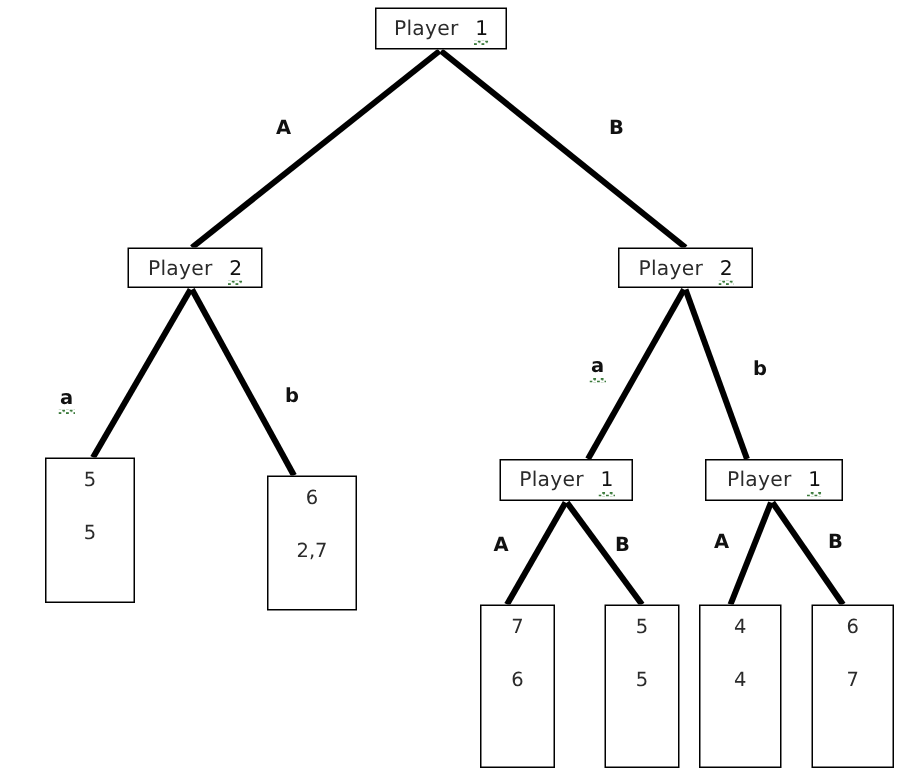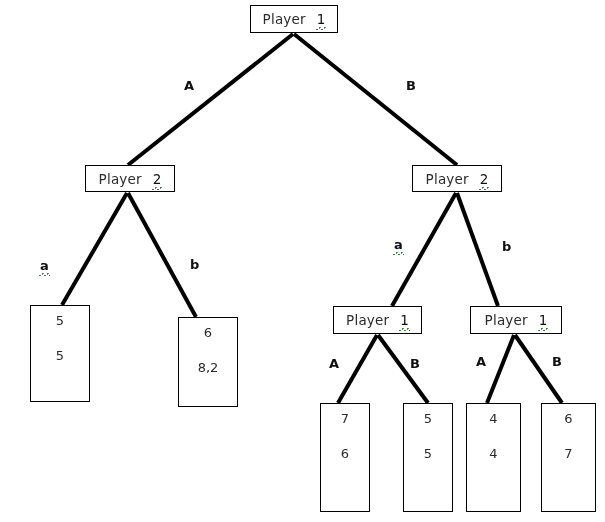--- a/index.html
+++ b/index.html
@@ -143,21 +143,21 @@
         <span class="pl-num">1</span>
       </div>
     </div>
   <div id="payoffs-layer">
       <div class="payoff-box" style="left: 30px; top: 305px; width: 60px; height: 97px;">
         <div class="pv top">5</div>
         <div class="pv bot">5</div>
       </div>
       <div class="payoff-box" style="left: 178px; top: 317px; width: 60px; height: 90px;">
         <div class="pv top">6</div>
-        <div class="pv bot">8,2</div>
+        <div class="pv bot">2,7</div>
       </div>
       <div class="payoff-box" style="left: 320px; top: 403px; width: 50px; height: 109px;">
         <div class="pv top">7</div>
         <div class="pv bot">6</div>
       </div>
       <div class="payoff-box" style="left: 403px; top: 403px; width: 50px; height: 109px;">
         <div class="pv top">5</div>
         <div class="pv bot">5</div>
       </div>
       <div class="payoff-box" style="left: 466px; top: 403px; width: 55px; height: 109px;">

